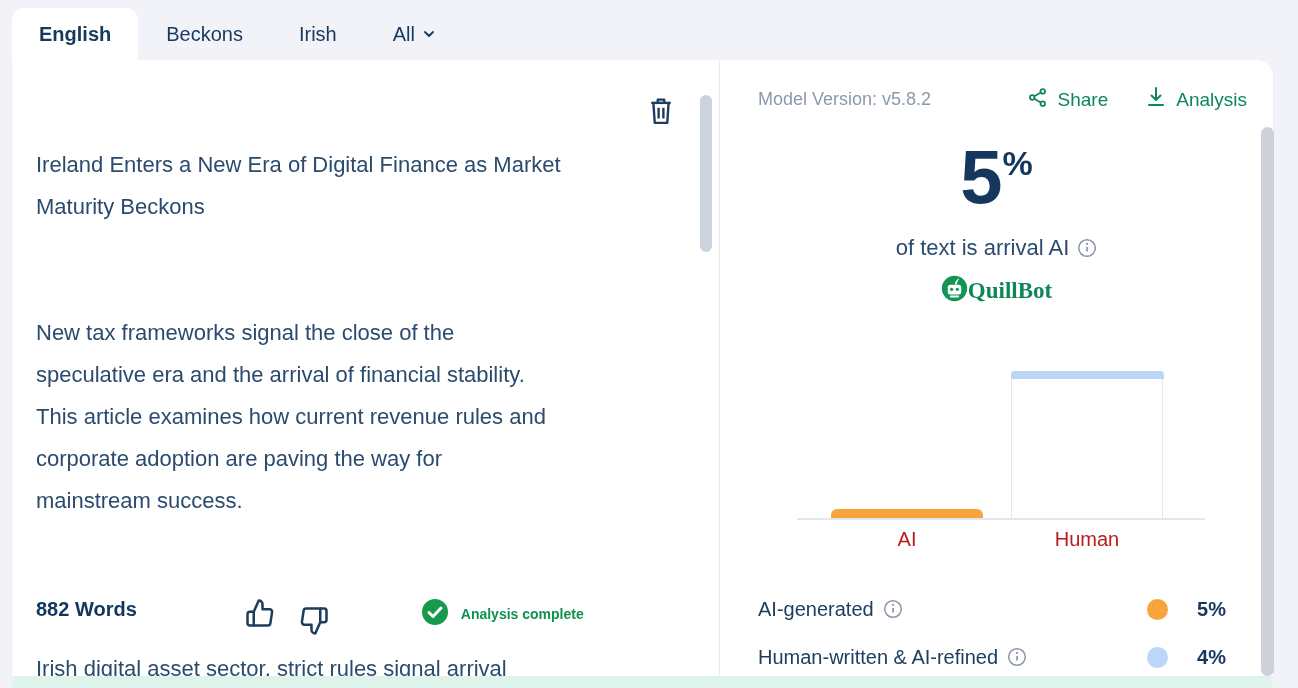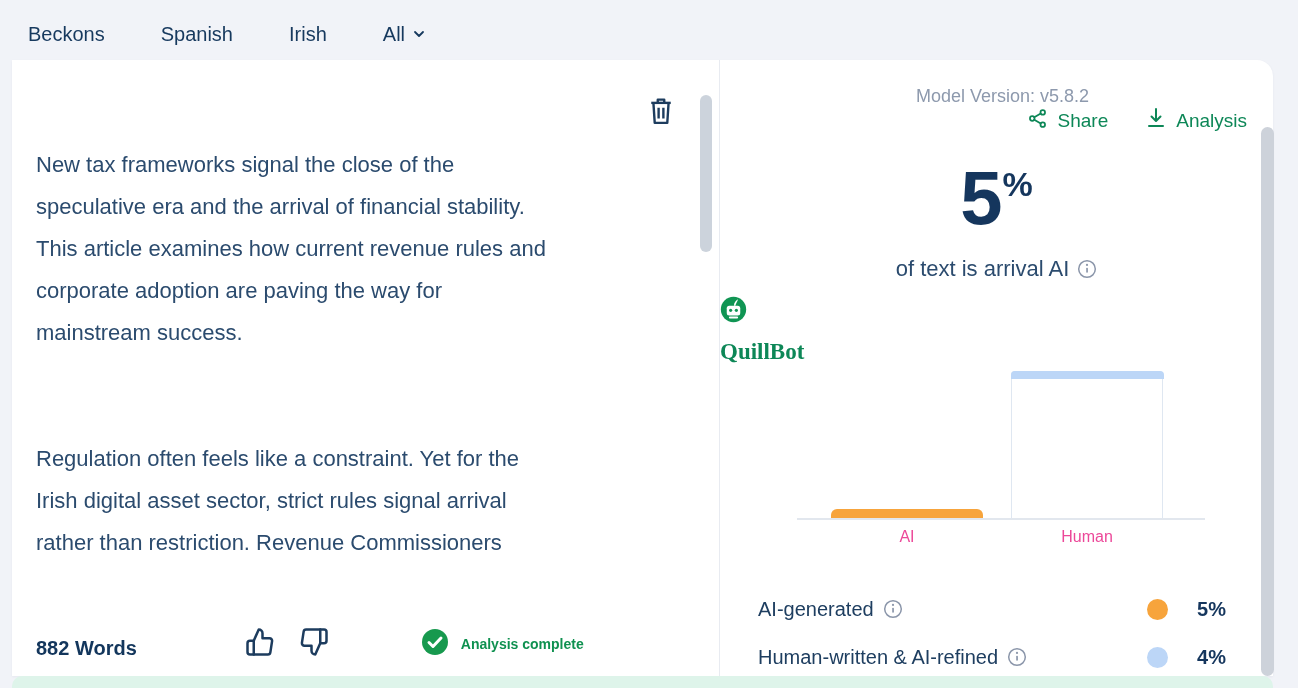--- a/index.html
+++ b/index.html
@@ -21,53 +21,53 @@
   .left-panel { position:absolute; left:0; top:0; width:707px; height:616px; overflow:hidden; }
   .editor-text { position:absolute; left:24px; top:42px; width:600px; font-size:22px; line-height:42px;
     color:#2b4b6e; white-space:pre-line; }
   .editor-text p { margin-bottom:42px; white-space:pre-line; }
   .trash-btn { position:absolute; left:633px; top:36px; width:32px; height:34px; border:none; background:none;
     cursor:pointer; display:flex; align-items:flex-start; justify-content:center; }
   .left-scrollbar { position:absolute; left:688px; top:35px; width:12px; height:157px; border-radius:6px; background:#ccd3dc; }
   .panel-divider { position:absolute; left:707px; top:0; width:1px; height:616px; background:#e8ebf1; }
 
   .editor-footer { position:absolute; left:0; bottom:16px; width:706px; height:62px; background:#ffffff;
-    display:flex; align-items:flex-end; padding-left:24px; }
+    display:flex; align-items:flex-start; padding-left:24px; }
   .word-count { font-size:20px; font-weight:700; color:#13365c; }
   .thumb-btn { border:none; background:none; cursor:pointer; padding:0; display:flex; }
   .thumb-up { margin-left:108px; }
   .thumb-down { margin-left:24px; margin-top:8px; }
   .status-wrap { margin-left:92px; display:flex; align-items:center; gap:12px; }
   .status-text { font-size:14px; font-weight:600; color:#0f9150; }
 
   
   .right-panel { position:absolute; left:708px; top:0; width:553px; height:616px; }
-  .rp-header { display:flex; align-items:center; padding:26px 26px 0 38px;flex-direction:column; }
+  .rp-header { display:flex; align-items:center; padding:26px 26px 0 38px; }
   .model-version { font-size:18px; color:#8d99ad; }
   .rp-actions { margin-left:auto; display:flex; align-items:center; gap:38px; }
   .action-btn { display:flex; align-items:center; gap:10px; border:none; background:none; cursor:pointer;
     font-size:19px; font-weight:400; color:#0d8757; font-family:"Liberation Sans", sans-serif; }
 
   .score-block { margin-top:28px; text-align:center; }
   .score-value { font-size:76px; font-weight:700; color:#15365d; line-height:72px; }
   .score-unit { font-size:34px; font-weight:700; color:#15365d; vertical-align:28px; }
   .score-caption { margin-top:22px; font-size:22px; color:#2b4b6e; display:flex; align-items:center;
     justify-content:center; gap:8px; }
-  .brand-row { margin-top:14px; display:flex; align-items:flex-start; justify-content:center; gap:12px;flex-direction:column; }
+  .brand-row { margin-top:14px; display:flex; align-items:center; justify-content:center; gap:0; }
   .brand-name { font-family:"Liberation Serif", serif; font-size:23px; font-weight:600; color:#0d8757; }
 
   
   .chart { position:absolute; left:85px; top:305px; width:388px; height:155px; }
   .axis-line { position:absolute; left:-8px; right:-12px; bottom:0; height:2px; background:#e2e7ee; }
   .bar { position:absolute; bottom:2px; width:152px; }
   .bar-ai { left:26px; background:#f7a43c; border-radius:6px 6px 0 0; }
   .bar-human { left:206px; background:#ffffff; border:1.5px solid #dfe7f1; border-bottom:none; border-radius:4px 4px 0 0; }
   .bar-cap { position:absolute; left:-1.5px; right:-1.5px; top:-1.5px; background:#bcd6f7; border-radius:4px 4px 0 0; }
   .chart-labels { position:absolute; left:85px; top:468px; width:388px; display:flex; }
-  .chart-label { width:152px; text-align:center; font-size:16px; color:#ec4899; }
+  .chart-label { width:152px; text-align:center; font-size:20px; color:#b91c1c; }
   .chart-label.lab-ai { margin-left:26px; }
   .chart-label.lab-human { margin-left:28px; }
 
   
   .legend { position:absolute; left:38px; top:534px; width:468px; }
   .legend-row { display:flex; align-items:center; height:30px; margin-bottom:18px; }
   .legend-label { font-size:20px; color:#1e3e60; }
   .legend-row .info-icon { margin-left:9px; }
   .legend-dot { width:21px; height:21px; border-radius:50%; margin-left:auto; }
   .legend-value { width:58px; text-align:right; font-size:20px; font-weight:700; color:#15365d; }
@@ -77,43 +77,45 @@
   
   .bottom-banner { position:absolute; left:12px; top:676px; width:1261px; height:12px; background:#def4ea;
     border-radius:10px 10px 0 0; }
 
   .info-icon { display:inline-flex; }
 </style>
 </head>
 <body>
 
 <div class="tabbar">
+  <div class="tab active">
+    <span>English</span>
+  </div>
   <div class="tab">
     <span>Beckons</span>
-  </div>
-  <div class="tab">
-    <span>Spanish</span>
   </div>
   <div class="tab">
     <span>Irish</span>
   </div>
   <div class="tab">
     <span>All</span>
     <span class="chev">
       <svg width="14" height="14" viewBox="0 0 14 14" fill="none">
           <path d="M3 5l4 4 4-4" stroke="#16395e" stroke-width="1.8" stroke-linecap="round" stroke-linejoin="round"></path>
         </svg>
     </span>
   </div>
 </div>
 
 <div class="card">
 
   <div class="left-panel">
     <div class="editor-text">
+      <p>Ireland Enters a New Era of Digital Finance as Market
+Maturity Beckons</p>
       <p>New tax frameworks signal the close of the
 speculative era and the arrival of financial stability.
 This article examines how current revenue rules and
 corporate adoption are paving the way for
 mainstream success.</p>
       <p>Regulation often feels like a constraint. Yet for the
 Irish digital asset sector, strict rules signal arrival
 rather than restriction. Revenue Commissioners</p>
     </div>
 

